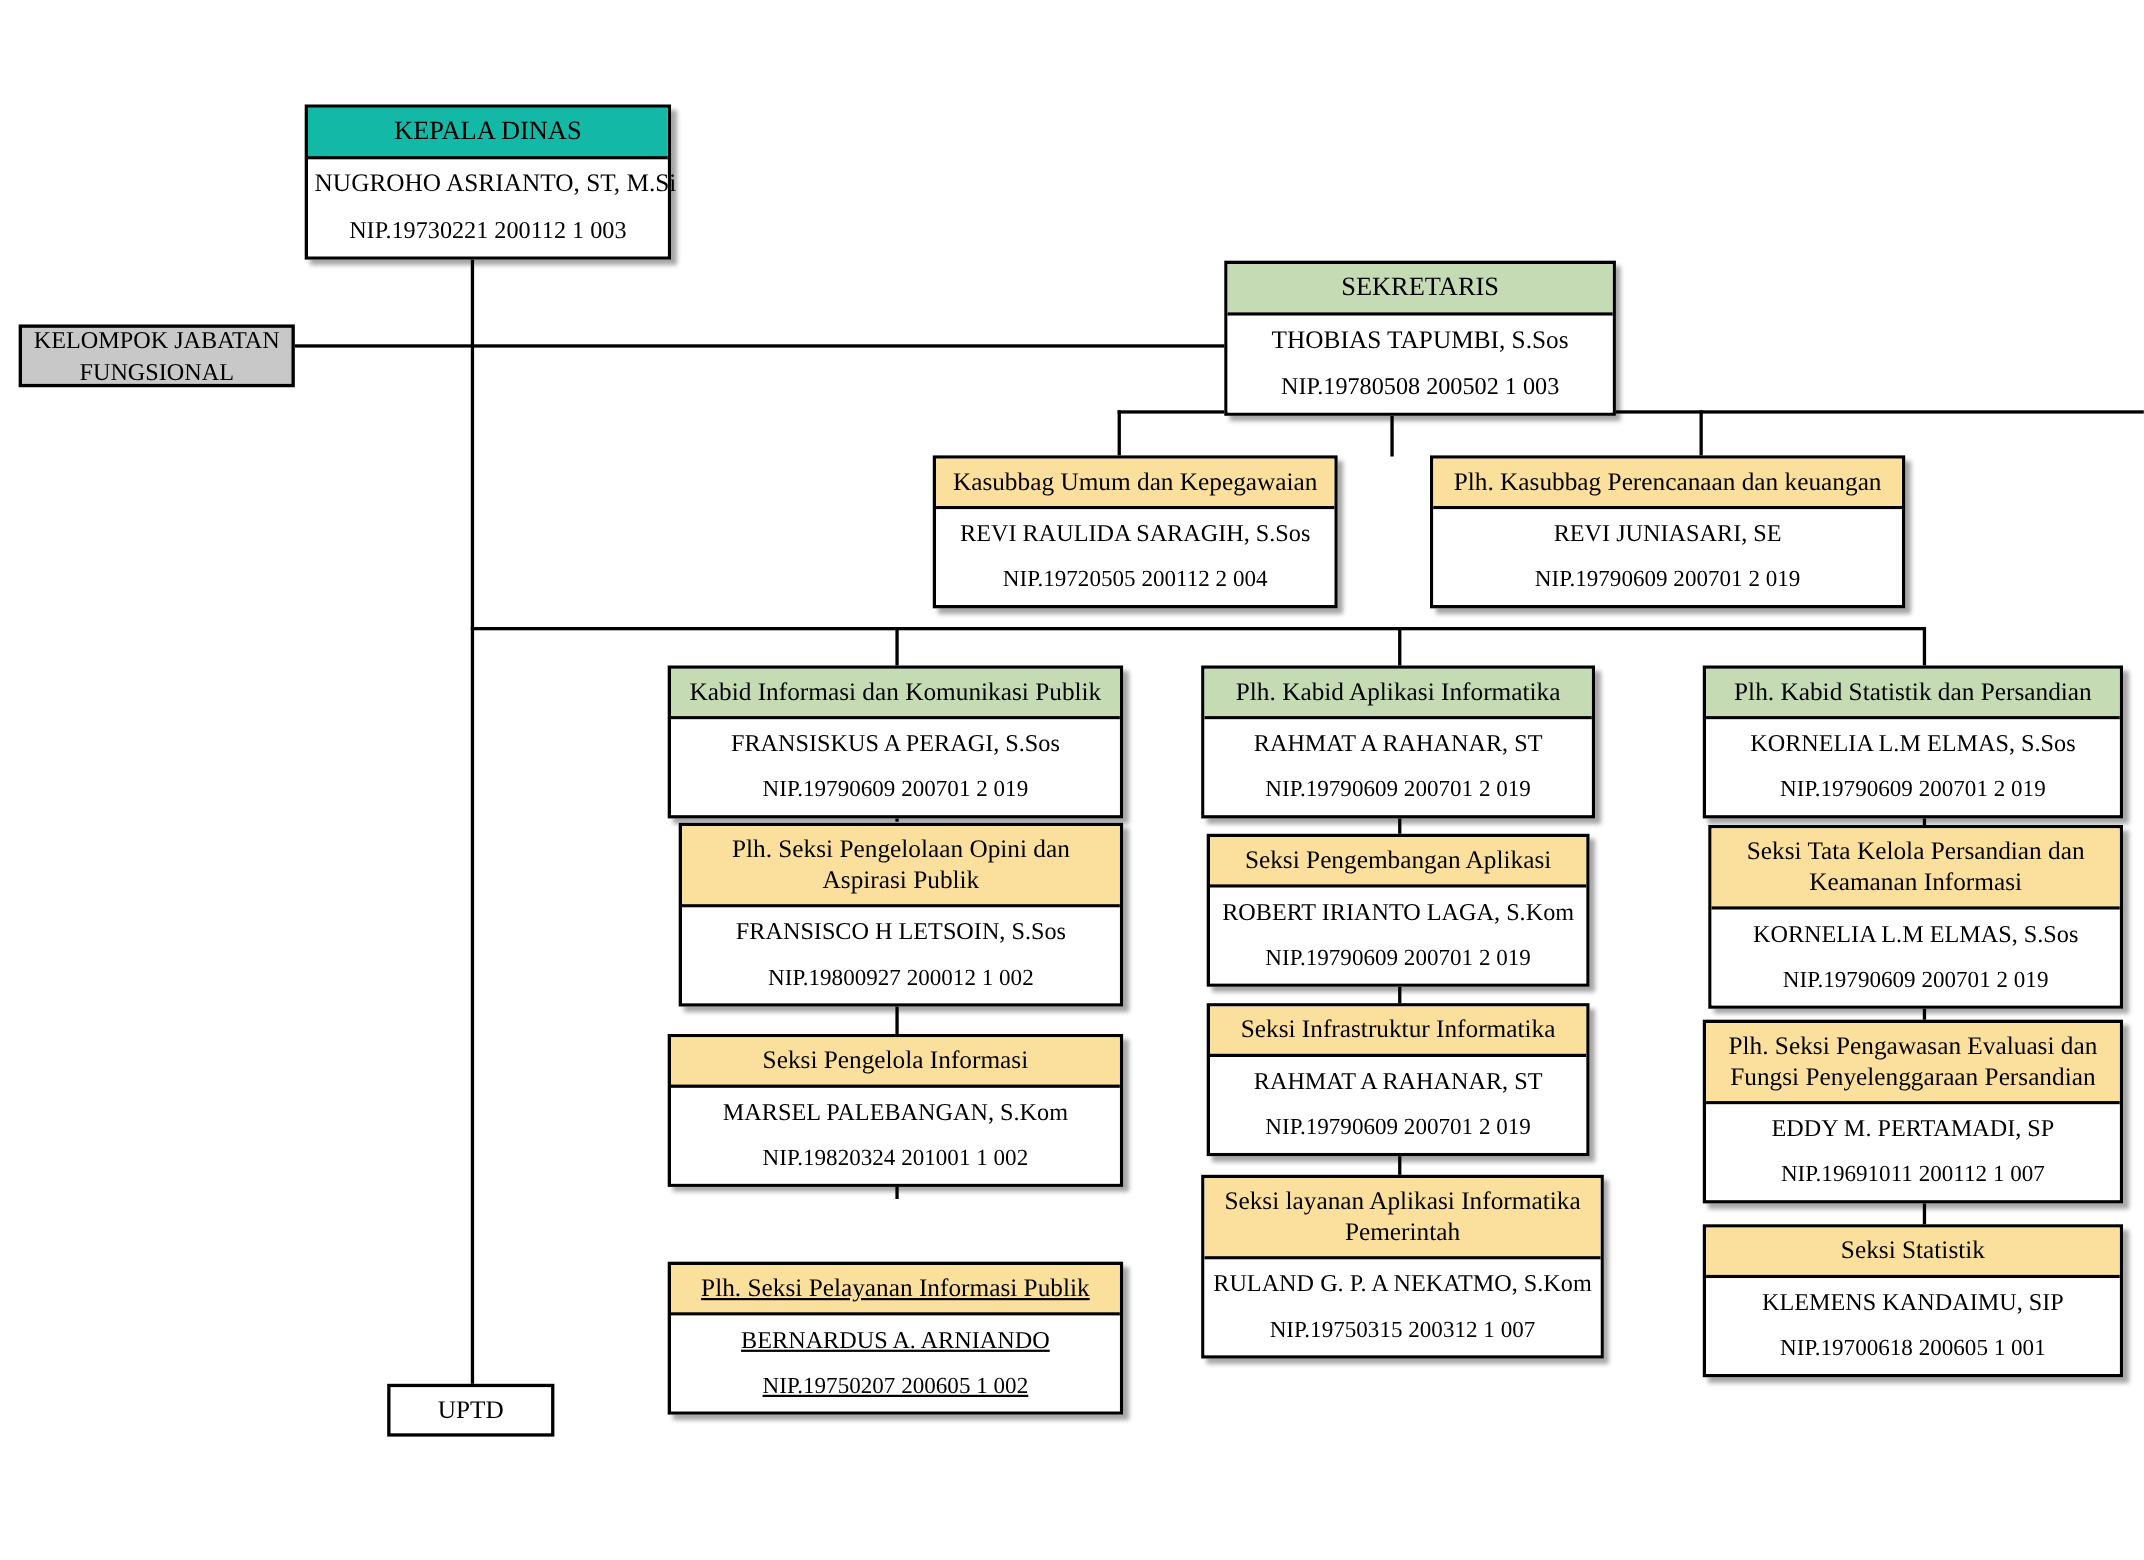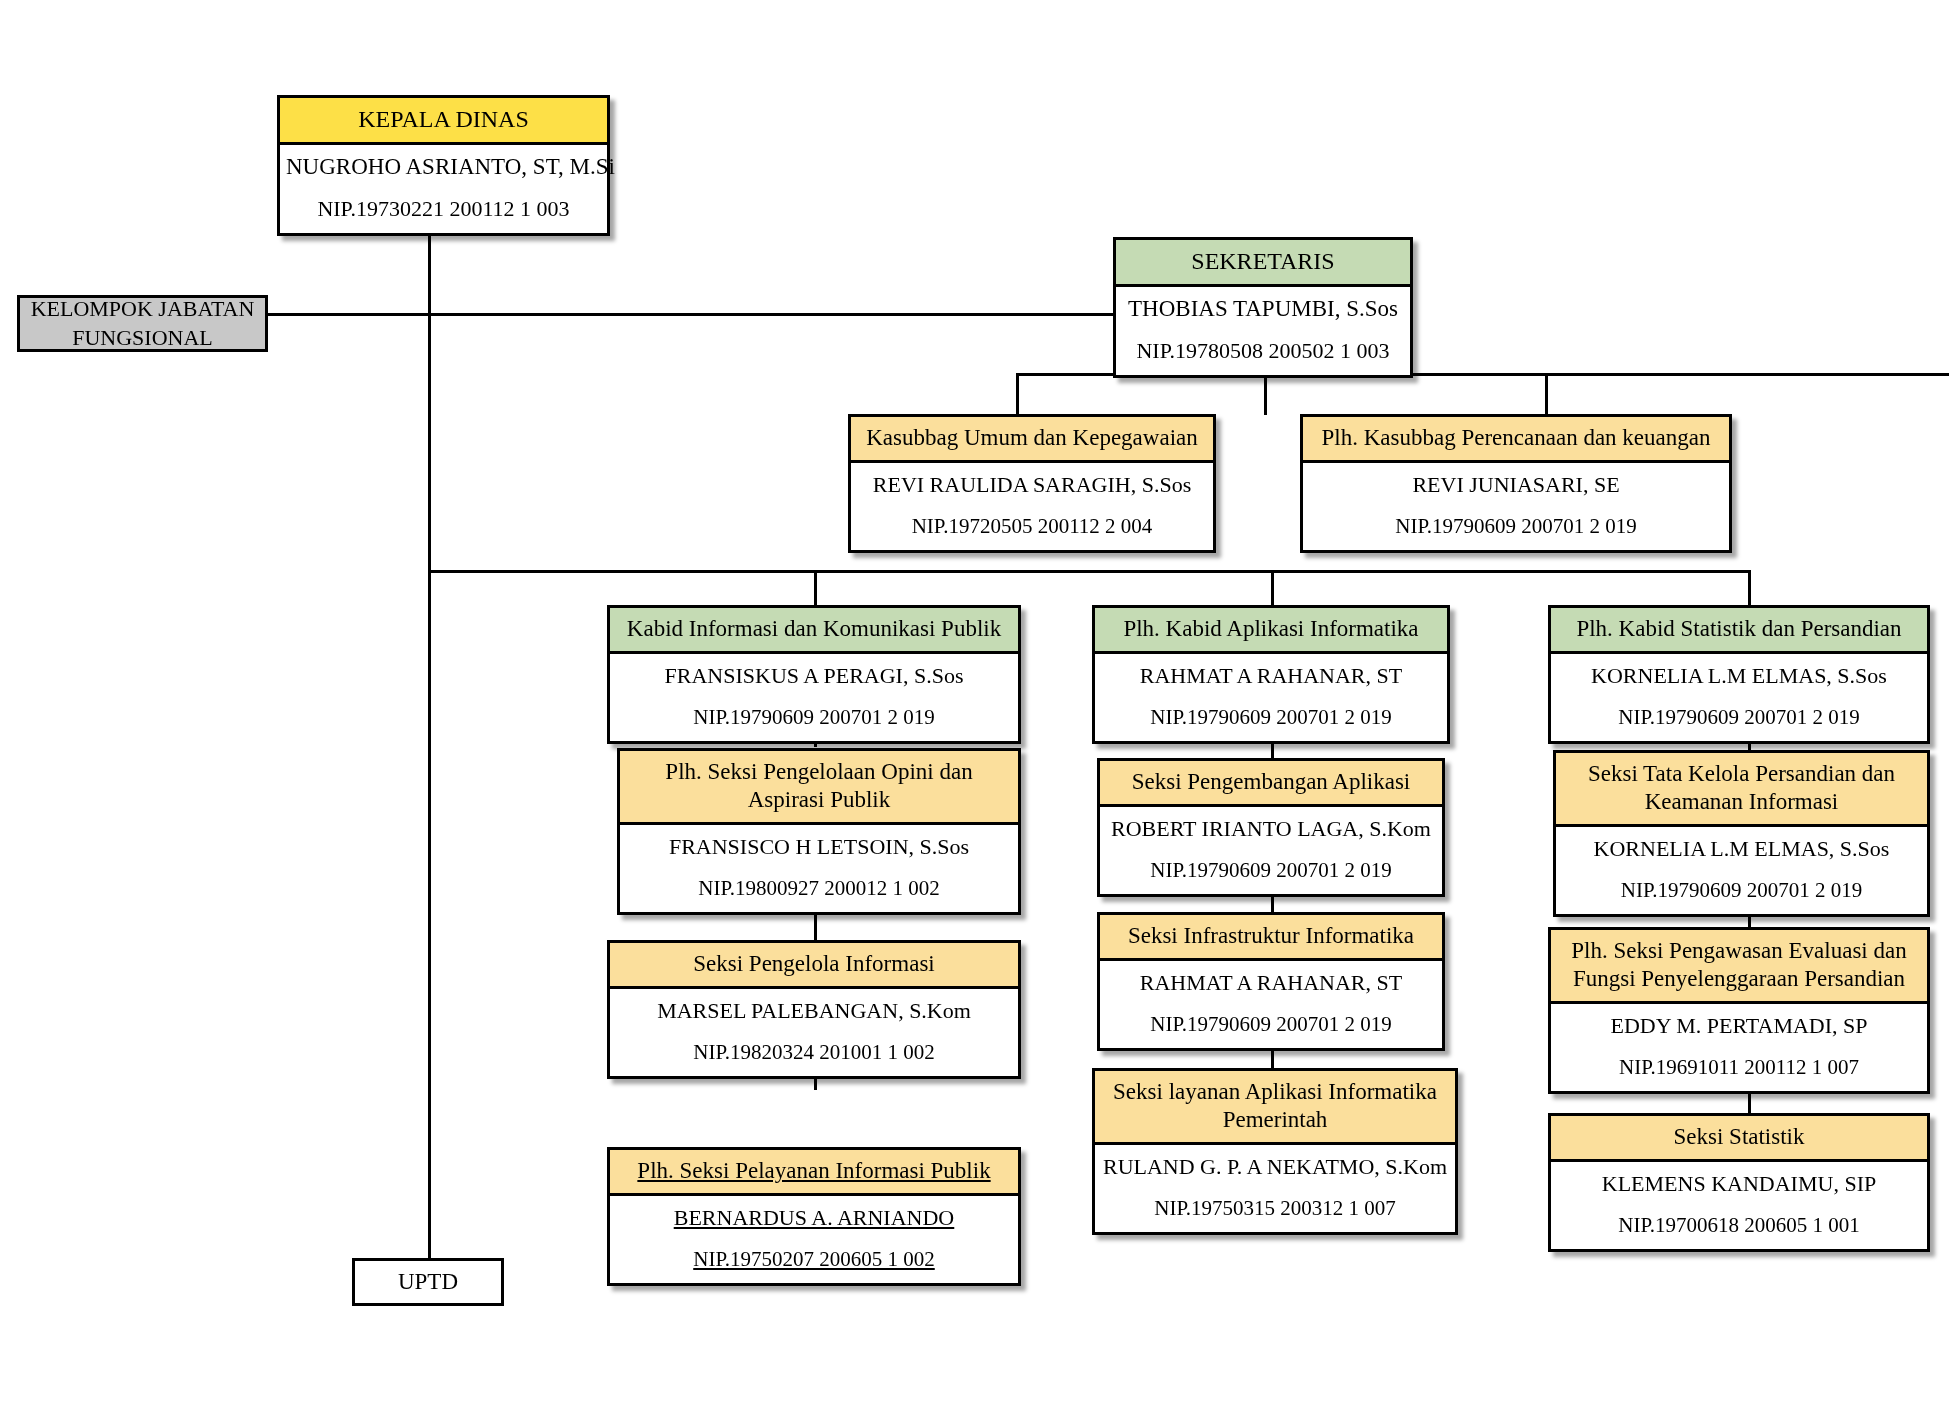--- a/index.html
+++ b/index.html
@@ -54,21 +54,21 @@
     display: block;
     margin-bottom: 16px;
     white-space: nowrap;
   }
   .node .body .nip {
     display: block;
     white-space: nowrap;
   }
 
   
-  .fill-blue   { background: #fde047; }
+  .fill-blue   { background: #14b8a6; }
   .fill-green  { background: #c5dbb4; }
   .fill-yellow { background: #fbdf9c; }
   .fill-gray   { background: #c8c8c8; }
   .fill-white  { background: #ffffff; }
 
   
   .fs-21 { font-size: 21px; }
   .fs-22 { font-size: 22px; }
   .fs-23 { font-size: 23px; }
   .fs-24 { font-size: 24px; }
@@ -128,21 +128,21 @@
 
   <div class="plain fill-gray" style="left:17px; top:295px; width:251px; height:57px; flex-direction:column;">
     <span class="fs-22">KELOMPOK JABATAN</span>
     <span class="fs-22">FUNGSIONAL</span>
   </div>
 
   <div class="plain fill-white" style="left:352px; top:1258px; width:152px; height:48px;">
     <span class="fs-23">UPTD</span>
   </div>
 
-  <div class="node" style="left:1113px; top:237px; width:300px;">
+  <div class="node" style="left:1113px; top:237px; width:356px;">
     <div class="hdr fill-green fs-24">SEKRETARIS</div>
     <div class="body">
       <span class="nm fs-23">THOBIAS TAPUMBI, S.Sos</span>
       <span class="nip fs-22">NIP.19780508 200502 1 003</span>
     </div>
   </div>
 
   <div class="node" style="left:848px; top:414px; width:368px;">
     <div class="hdr fill-yellow fs-23">Kasubbag Umum dan Kepegawaian</div>
     <div class="body">

